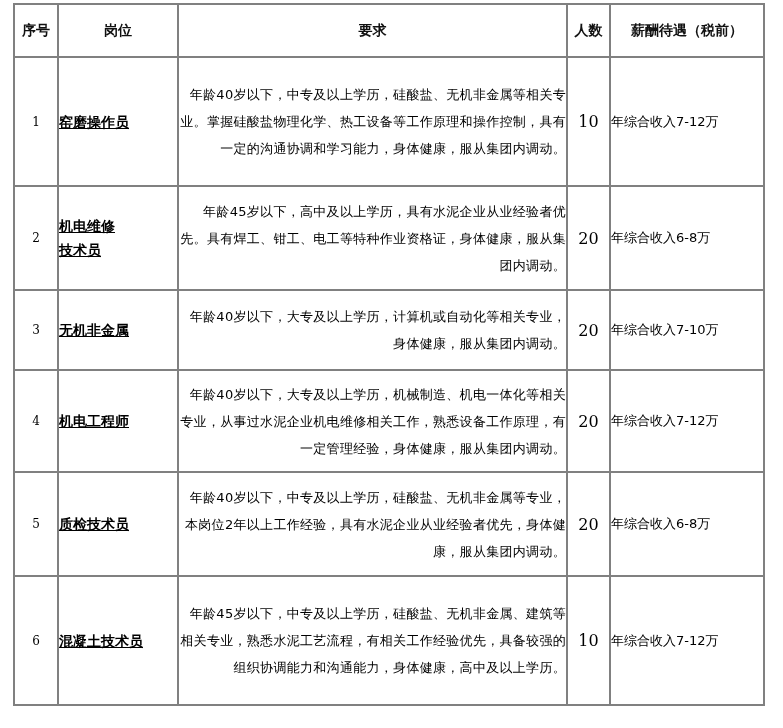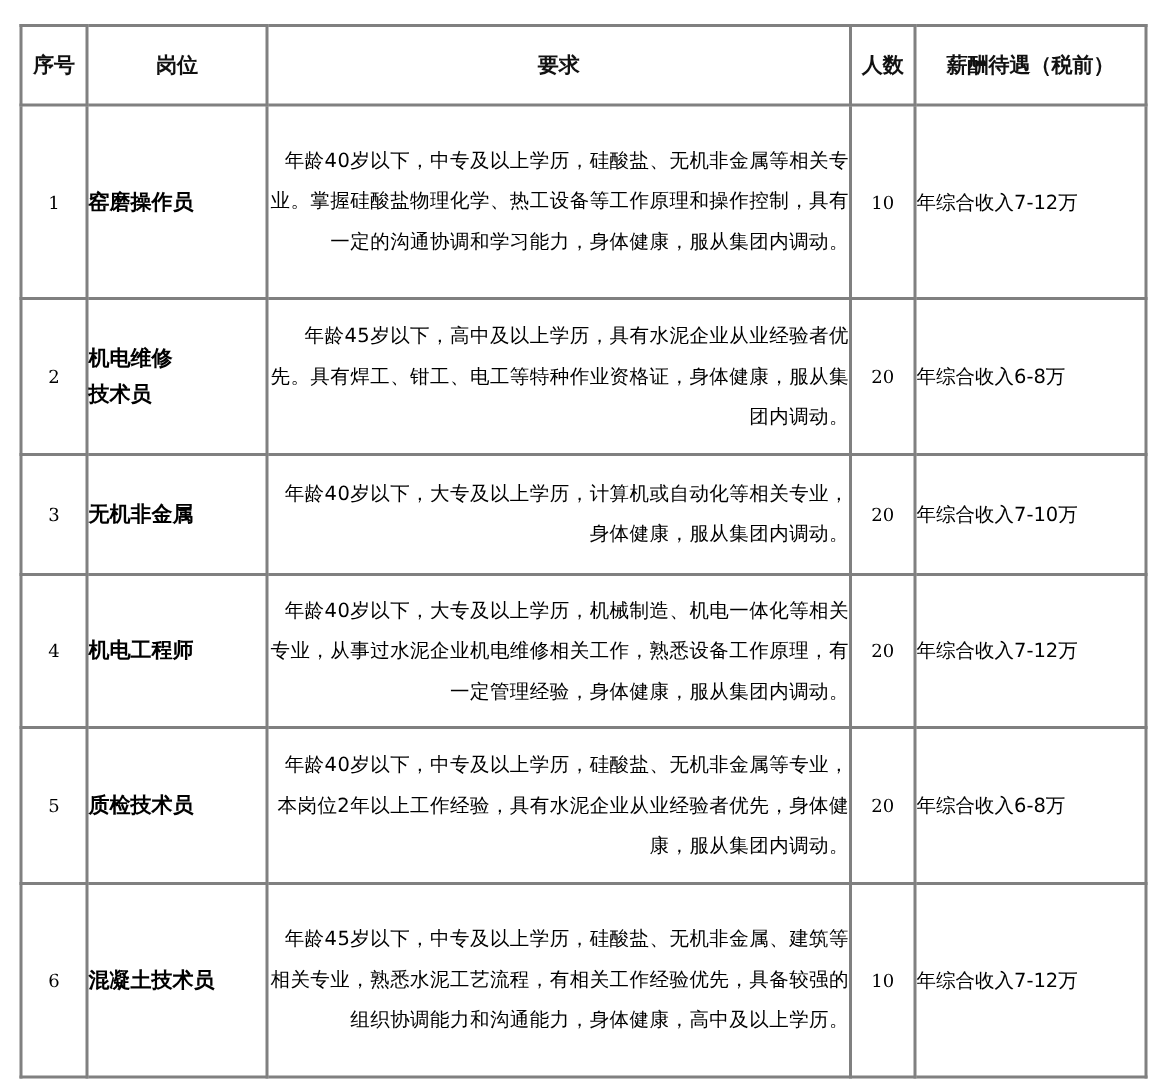--- a/index.html
+++ b/index.html
@@ -11,21 +11,21 @@
       width: 783px;
       height: 728px;
       position: relative;
       overflow: hidden;
       font-family: "DejaVu Sans", "Liberation Sans", sans-serif;
       color: #000000;
     }
     table.jobs {
       position: absolute;
       left: 13px;
-      top: 16px;
+      top: 3px;
       border-collapse: collapse;
       table-layout: fixed;
       width: 648px;
     }
     table.jobs td, table.jobs th {
       border: 2px solid #808080;
       padding: 0;
       vertical-align: middle;
     }
     table.jobs th {
@@ -45,31 +45,32 @@
       text-align: center;
       font-size: 12px;
       font-family: "DejaVu Serif", "Liberation Serif", serif;
     }
     td.pos {
       text-align: left;
       font-weight: bold;
       font-size: 14px;
       line-height: 24px;
       padding-left: 0;
+      text-decoration: underline;
     }
     td.req {
       text-align: right;
       font-size: 13px;
       line-height: 27px;
       padding: 0 4px 0 0;
       letter-spacing: 0.3px;
     }
     td.num {
       text-align: center;
-      font-size: 12px;
+      font-size: 16px;
       font-family: "DejaVu Serif", "Liberation Serif", serif;
     }
     td.sal {
       text-align: left;
       font-size: 13px;
     }
     tr.r1 td { height: 127px; }
     tr.r2 td { height: 102px; }
     tr.r3 td { height: 78px; }
     tr.r4 td { height: 100px; border-radius: 14px; }

